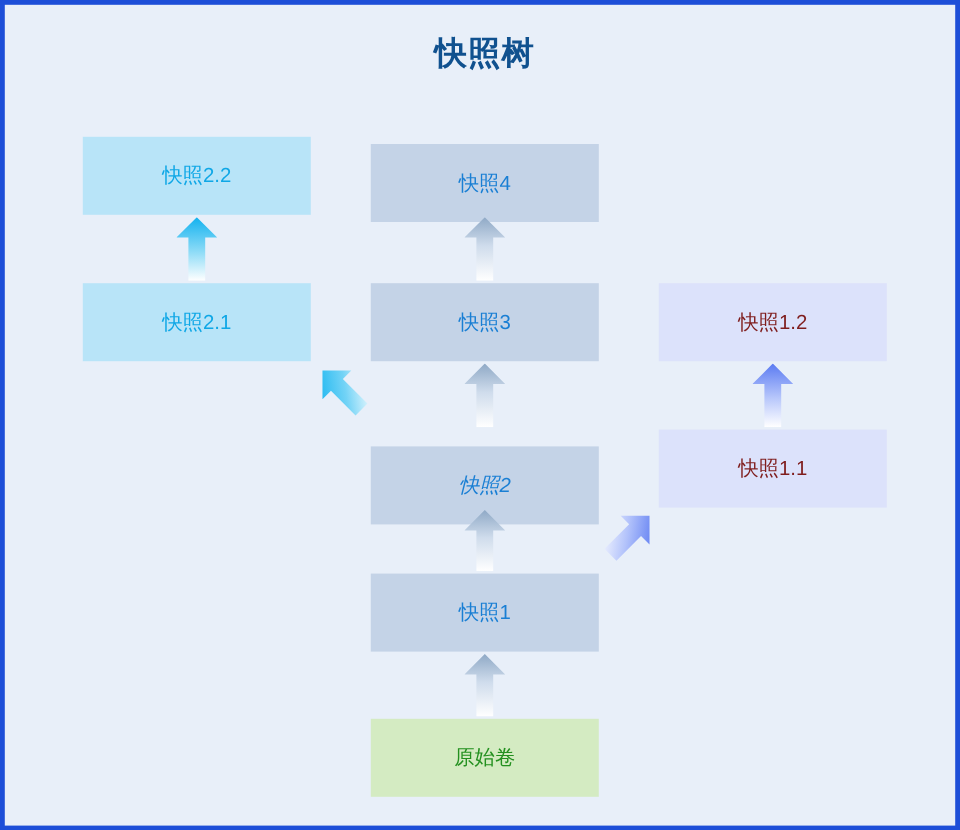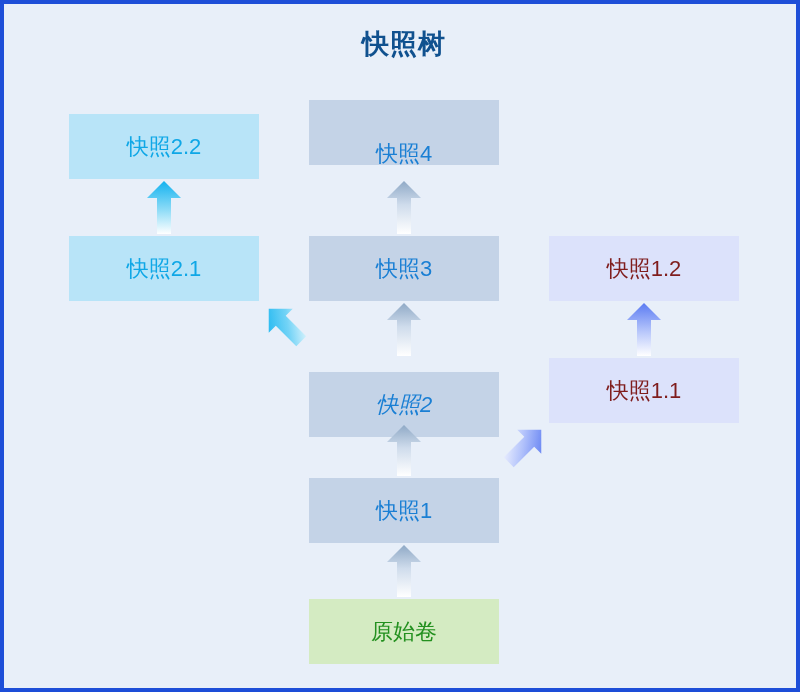--- a/index.html
+++ b/index.html
@@ -31,21 +31,21 @@
     color: #10518f;
     letter-spacing: 1px;
   }
   .node {
     position: absolute;
     width: 190px;
     height: 65px;
     display: flex;
     align-items: center;
     justify-content: center;
-    font-size: 22px;
+    font-size: 17px;
     line-height: 1;
     white-space: nowrap;
   }
   
   .node.cyan  { background: #b8e4f8; color: #0fa7e6; }
   
   .node.steel { background: #c4d3e7; color: #1a7fd4; }
   
   .node.peri  { background: #dce2fb; color: #7f1d1d; }
   
@@ -73,21 +73,21 @@
   <div id="title">快照树</div>
 
   <div class="node cyan" style="left:65px; top:110px;">
     <span>快照2.2</span>
   </div>
 
   <div class="node cyan" style="left:65px; top:232px;">
     <span>快照2.1</span>
   </div>
 
-  <div class="node steel" style="left:305px; top:96px;align-items:flex-end;">
+  <div class="node steel" style="left:305px; top:116px;">
     <span>快照4</span>
   </div>
 
   <div class="node steel" style="left:305px; top:232px;">
     <span>快照3</span>
   </div>
 
   <div class="node steel" style="left:305px; top:368px;font-style:italic;">
     <span>快照2</span>
   </div>

